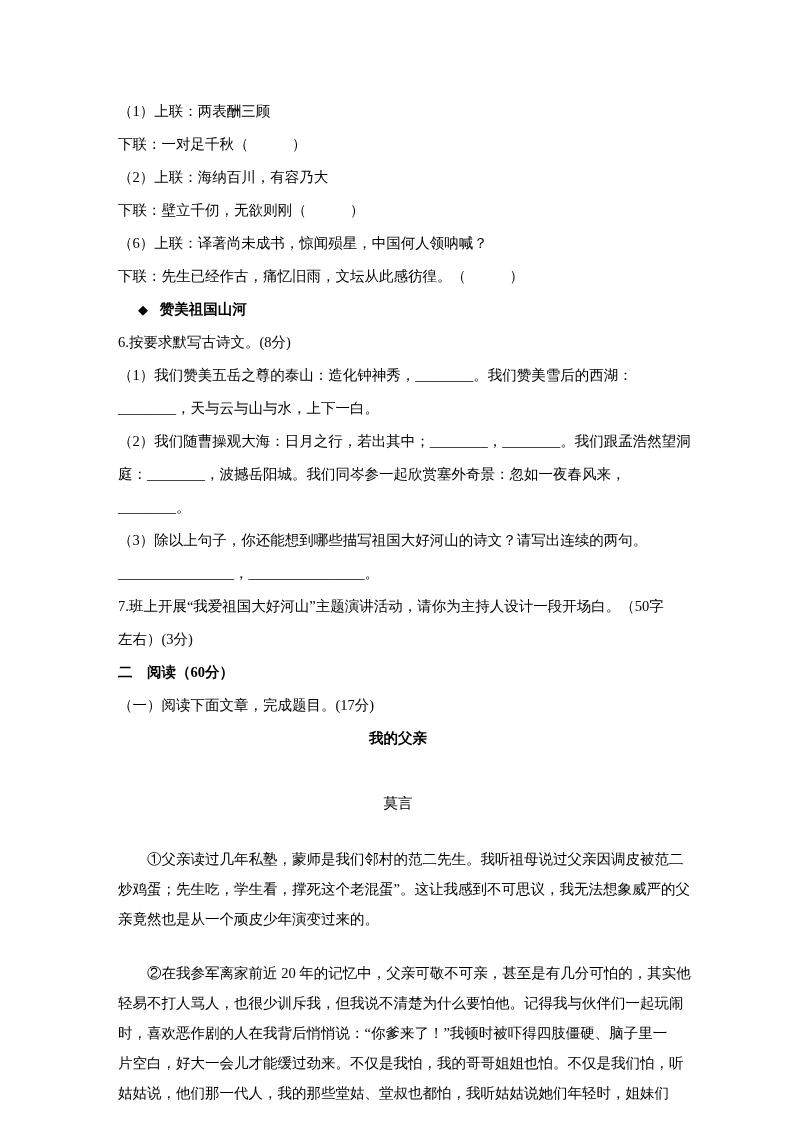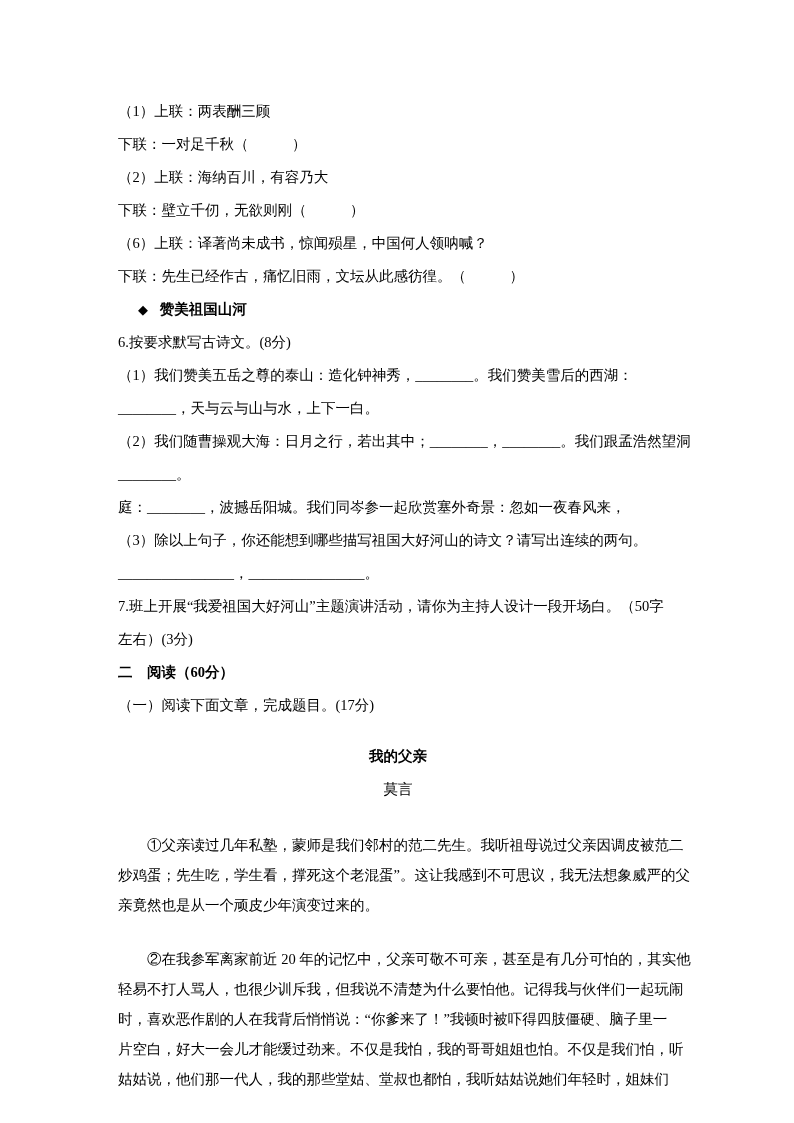--- a/index.html
+++ b/index.html
@@ -12,25 +12,25 @@
     background: #ffffff;
     padding: 95px 116px 0 118px;
     font-family: "Liberation Serif", "DejaVu Serif", serif;
     font-size: 14.5px;
     color: #000000;
     overflow: hidden;
   }
   .line { line-height: 33px; white-space: nowrap; }
   .essay-line { line-height: 30px; white-space: nowrap; }
   .bold { font-weight: bold; }
-  .center { text-align: center; white-space: normal; }
+  .center { text-align: center; white-space: normal; margin-top: 32px; }
   .indent { padding-left: 2em; }
   .bullet-heading { line-height: 33px; margin-left: 20px; }
   .bullet-heading .diamond { display: inline-block; margin-right: 0.9em; font-size: 13px; }
-  .mt-sm { margin-top: 18px; font-family: Liberation Serif, serif; }
+  .mt-sm { margin-top: 0; font-family: Liberation Serif, serif; }
   .mt-md { margin-top: 24px; }
 </style>
 </head>
 <body>
 
 <div class="page">
 
   <div>
     <div class="line">（1）上联：两表酬三顾</div>
     <div class="line">下联：一对足千秋（　　　）</div>
@@ -42,22 +42,22 @@
 
   <div class="bullet-heading">
     <span class="diamond">◆</span><span class="bold">赞美祖国山河</span>
   </div>
 
   <div>
     <div class="line">6.按要求默写古诗文。(8分)</div>
     <div class="line">（1）我们赞美五岳之尊的泰山：造化钟神秀，________。我们赞美雪后的西湖：</div>
     <div class="line">________，天与云与山与水，上下一白。</div>
     <div class="line">（2）我们随曹操观大海：日月之行，若出其中；________，________。我们跟孟浩然望洞</div>
+    <div class="line">庭：________，波撼岳阳城。我们同岑参一起欣赏塞外奇景：忽如一夜春风来，</div>
     <div class="line">________。</div>
-    <div class="line">庭：________，波撼岳阳城。我们同岑参一起欣赏塞外奇景：忽如一夜春风来，</div>
     <div class="line">（3）除以上句子，你还能想到哪些描写祖国大好河山的诗文？请写出连续的两句。</div>
     <div class="line">________________，________________。</div>
   </div>
 
   <div>
     <div class="line">7.班上开展“我爱祖国大好河山”主题演讲活动，请你为主持人设计一段开场白。（50字</div>
     <div class="line">左右）(3分)</div>
   </div>
 
   <div class="line bold">二　阅读（60分）</div>

